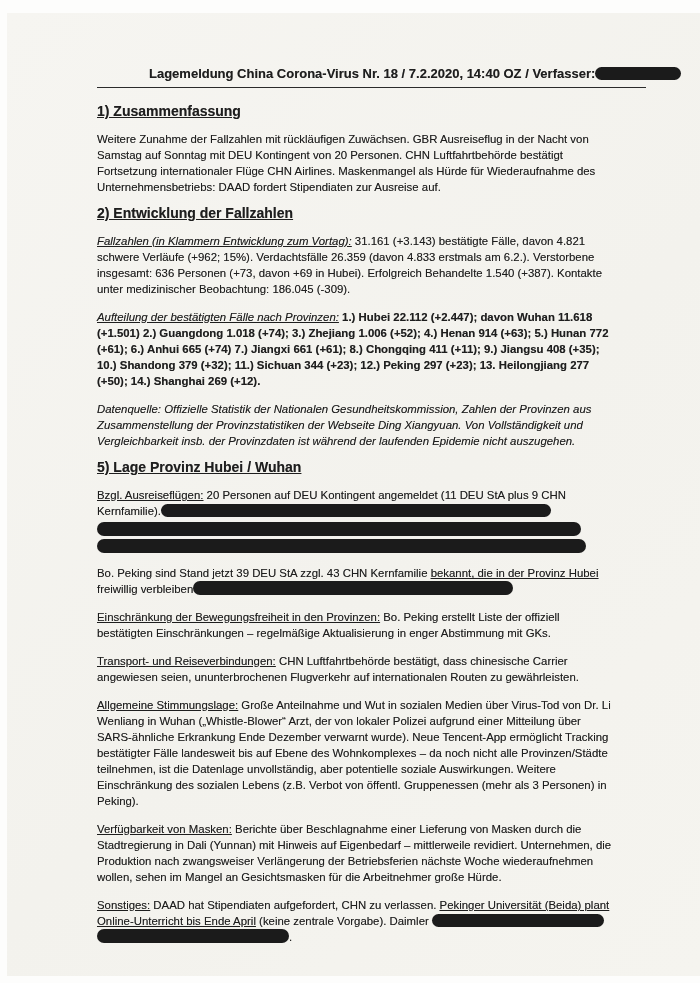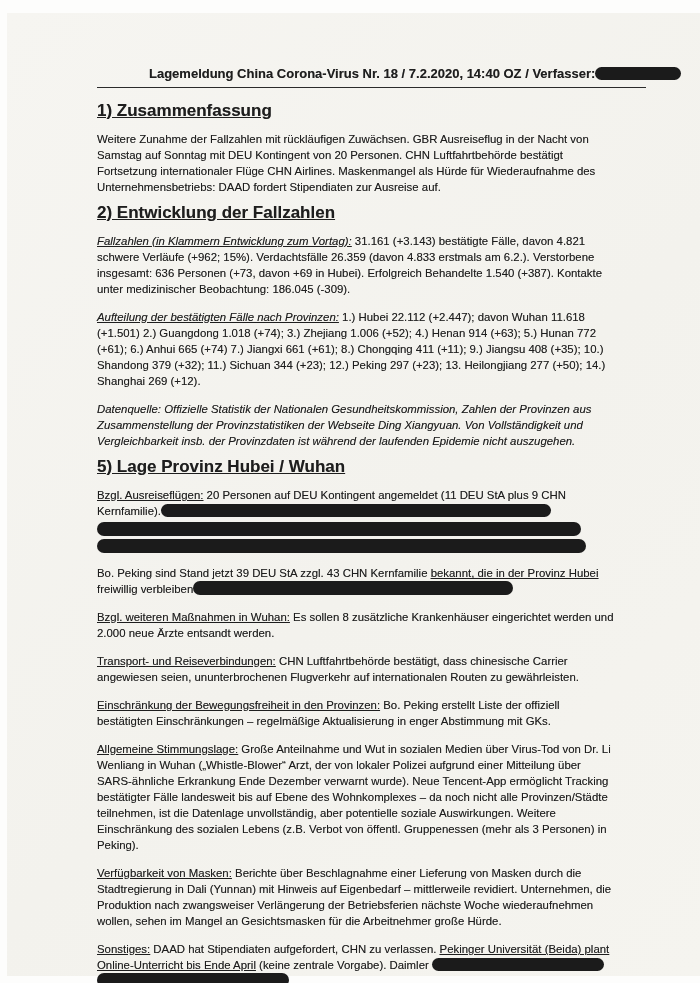--- a/index.html
+++ b/index.html
@@ -4,26 +4,26 @@
 <style>
   *{box-sizing:border-box;margin:0;padding:0}
   html,body{width:700px;height:983px}
   body{background:#fdfdfc;font-family:"Liberation Sans",sans-serif;position:relative;overflow:hidden}
   .paper{position:absolute;left:7px;top:13px;width:693px;height:963px;
          background:linear-gradient(135deg,#f6f5f1 0%,#f3f2ed 55%,#f5f4ef 100%)}
   .content{position:relative;margin:53px 0 0 90px;width:518px;color:#1e1e1e;
            font-size:11.4px;line-height:16px;text-shadow:0 0 .6px rgba(35,35,35,.5)}
   .hdr{padding-left:52px;font-weight:bold;font-size:13px;white-space:nowrap}
   .rule{border-top:1.7px solid #2b2b2b;margin:5px 0 15px 0;width:549px}
-  .sec{font-size:17px;font-weight:bold;text-decoration:underline;margin:10px 0 5px}
+  .sec{font-size:14px;font-weight:bold;text-decoration:underline;margin:10px 0 5px}
   p{margin:12px 0 7px}
   .sp{margin-bottom:10px}
   .lead{text-decoration:underline}
   .ital{font-style:italic}
-  .bold{font-weight:normal}
+  .bold{font-weight:bold}
   .ul{text-decoration:underline}
   .rbar{display:inline-block;background:#1b1b1b;height:13px;border-radius:7px;vertical-align:-2px}
   .rbar.block{display:block;height:14px;margin:3px 0;border-radius:8px}
   .w-hdr{width:86px}.w-b1{width:390px}.w-b2{width:484px}.w-b3{width:489px}
   .w-pk{width:320px;height:14px}.w-dm{width:172px}.w-fin{width:192px;height:14px}
 </style>
 </head>
 <body>
 
 <div class="paper">
@@ -48,29 +48,26 @@
 
     <div class="sec">5) Lage Provinz Hubei / Wuhan</div>
     <p>
       <span class="lead">Bzgl. Ausreiseflügen:</span><span> 20 Personen auf DEU Kontingent angemeldet (11 DEU StA plus 9 CHN Kernfamilie).</span><span class="rbar w-b1"></span>
       <span class="rbar block w-b2"></span>
       <span class="rbar block w-b3"></span>
     </p>
     <p>
       <span>Bo. Peking sind Stand jetzt 39 DEU StA zzgl. 43 CHN Kernfamilie </span><span class="ul">bekannt, die in der Provinz Hubei</span><span> freiwillig verbleiben</span><span class="rbar w-pk"></span>
     </p>
-    <p class="sp">
-      <span class="lead">Bzgl. weiteren Maßnahmen in Wuhan:</span><span> Es sollen 8 zusätzliche Krankenhäuser eingerichtet werden und 2.000 neue Ärzte entsandt werden.</span>
-    </p>
 
     <p class="sp">
-      <span class="lead">Transport- und Reiseverbindungen:</span><span> CHN Luftfahrtbehörde bestätigt, dass chinesische Carrier angewiesen seien, ununterbrochenen Flugverkehr auf internationalen Routen zu gewährleisten.</span>
+      <span class="lead">Einschränkung der Bewegungsfreiheit in den Provinzen:</span><span> Bo. Peking erstellt Liste der offiziell bestätigten Einschränkungen – regelmäßige Aktualisierung in enger Abstimmung mit GKs.</span>
     </p>
     <p class="sp">
-      <span class="lead">Einschränkung der Bewegungsfreiheit in den Provinzen:</span><span> Bo. Peking erstellt Liste der offiziell bestätigten Einschränkungen – regelmäßige Aktualisierung in enger Abstimmung mit GKs.</span>
+      <span class="lead">Transport- und Reiseverbindungen:</span><span> CHN Luftfahrtbehörde bestätigt, dass chinesische Carrier angewiesen seien, ununterbrochenen Flugverkehr auf internationalen Routen zu gewährleisten.</span>
     </p>
     <p class="sp">
       <span class="lead">Allgemeine Stimmungslage:</span><span> Große Anteilnahme und Wut in sozialen Medien über Virus-Tod von Dr. Li Wenliang in Wuhan („Whistle-Blower“ Arzt, der von lokaler Polizei aufgrund einer Mitteilung über SARS-ähnliche Erkrankung Ende Dezember verwarnt wurde). Neue Tencent-App ermöglicht Tracking bestätigter Fälle landesweit bis auf Ebene des Wohnkomplexes – da noch nicht alle Provinzen/Städte teilnehmen, ist die Datenlage unvollständig, aber potentielle soziale Auswirkungen. Weitere Einschränkung des sozialen Lebens (z.B. Verbot von öffentl. Gruppenessen (mehr als 3 Personen) in Peking).</span>
     </p>
     <p class="sp">
       <span class="lead">Verfügbarkeit von Masken:</span><span> Berichte über Beschlagnahme einer Lieferung von Masken durch die Stadtregierung in Dali (Yunnan) mit Hinweis auf Eigenbedarf – mittlerweile revidiert. Unternehmen, die Produktion nach zwangsweiser Verlängerung der Betriebsferien nächste Woche wiederaufnehmen wollen, sehen im Mangel an Gesichtsmasken für die Arbeitnehmer große Hürde.</span>
     </p>
     <p>
       <span class="lead">Sonstiges:</span><span> DAAD hat Stipendiaten aufgefordert, CHN zu verlassen. </span><span class="ul">Pekinger Universität (Beida) plant Online-Unterricht bis Ende April</span><span> (keine zentrale Vorgabe). Daimler </span><span class="rbar w-dm"></span><br>
       <span class="rbar w-fin"></span><span>.</span>

